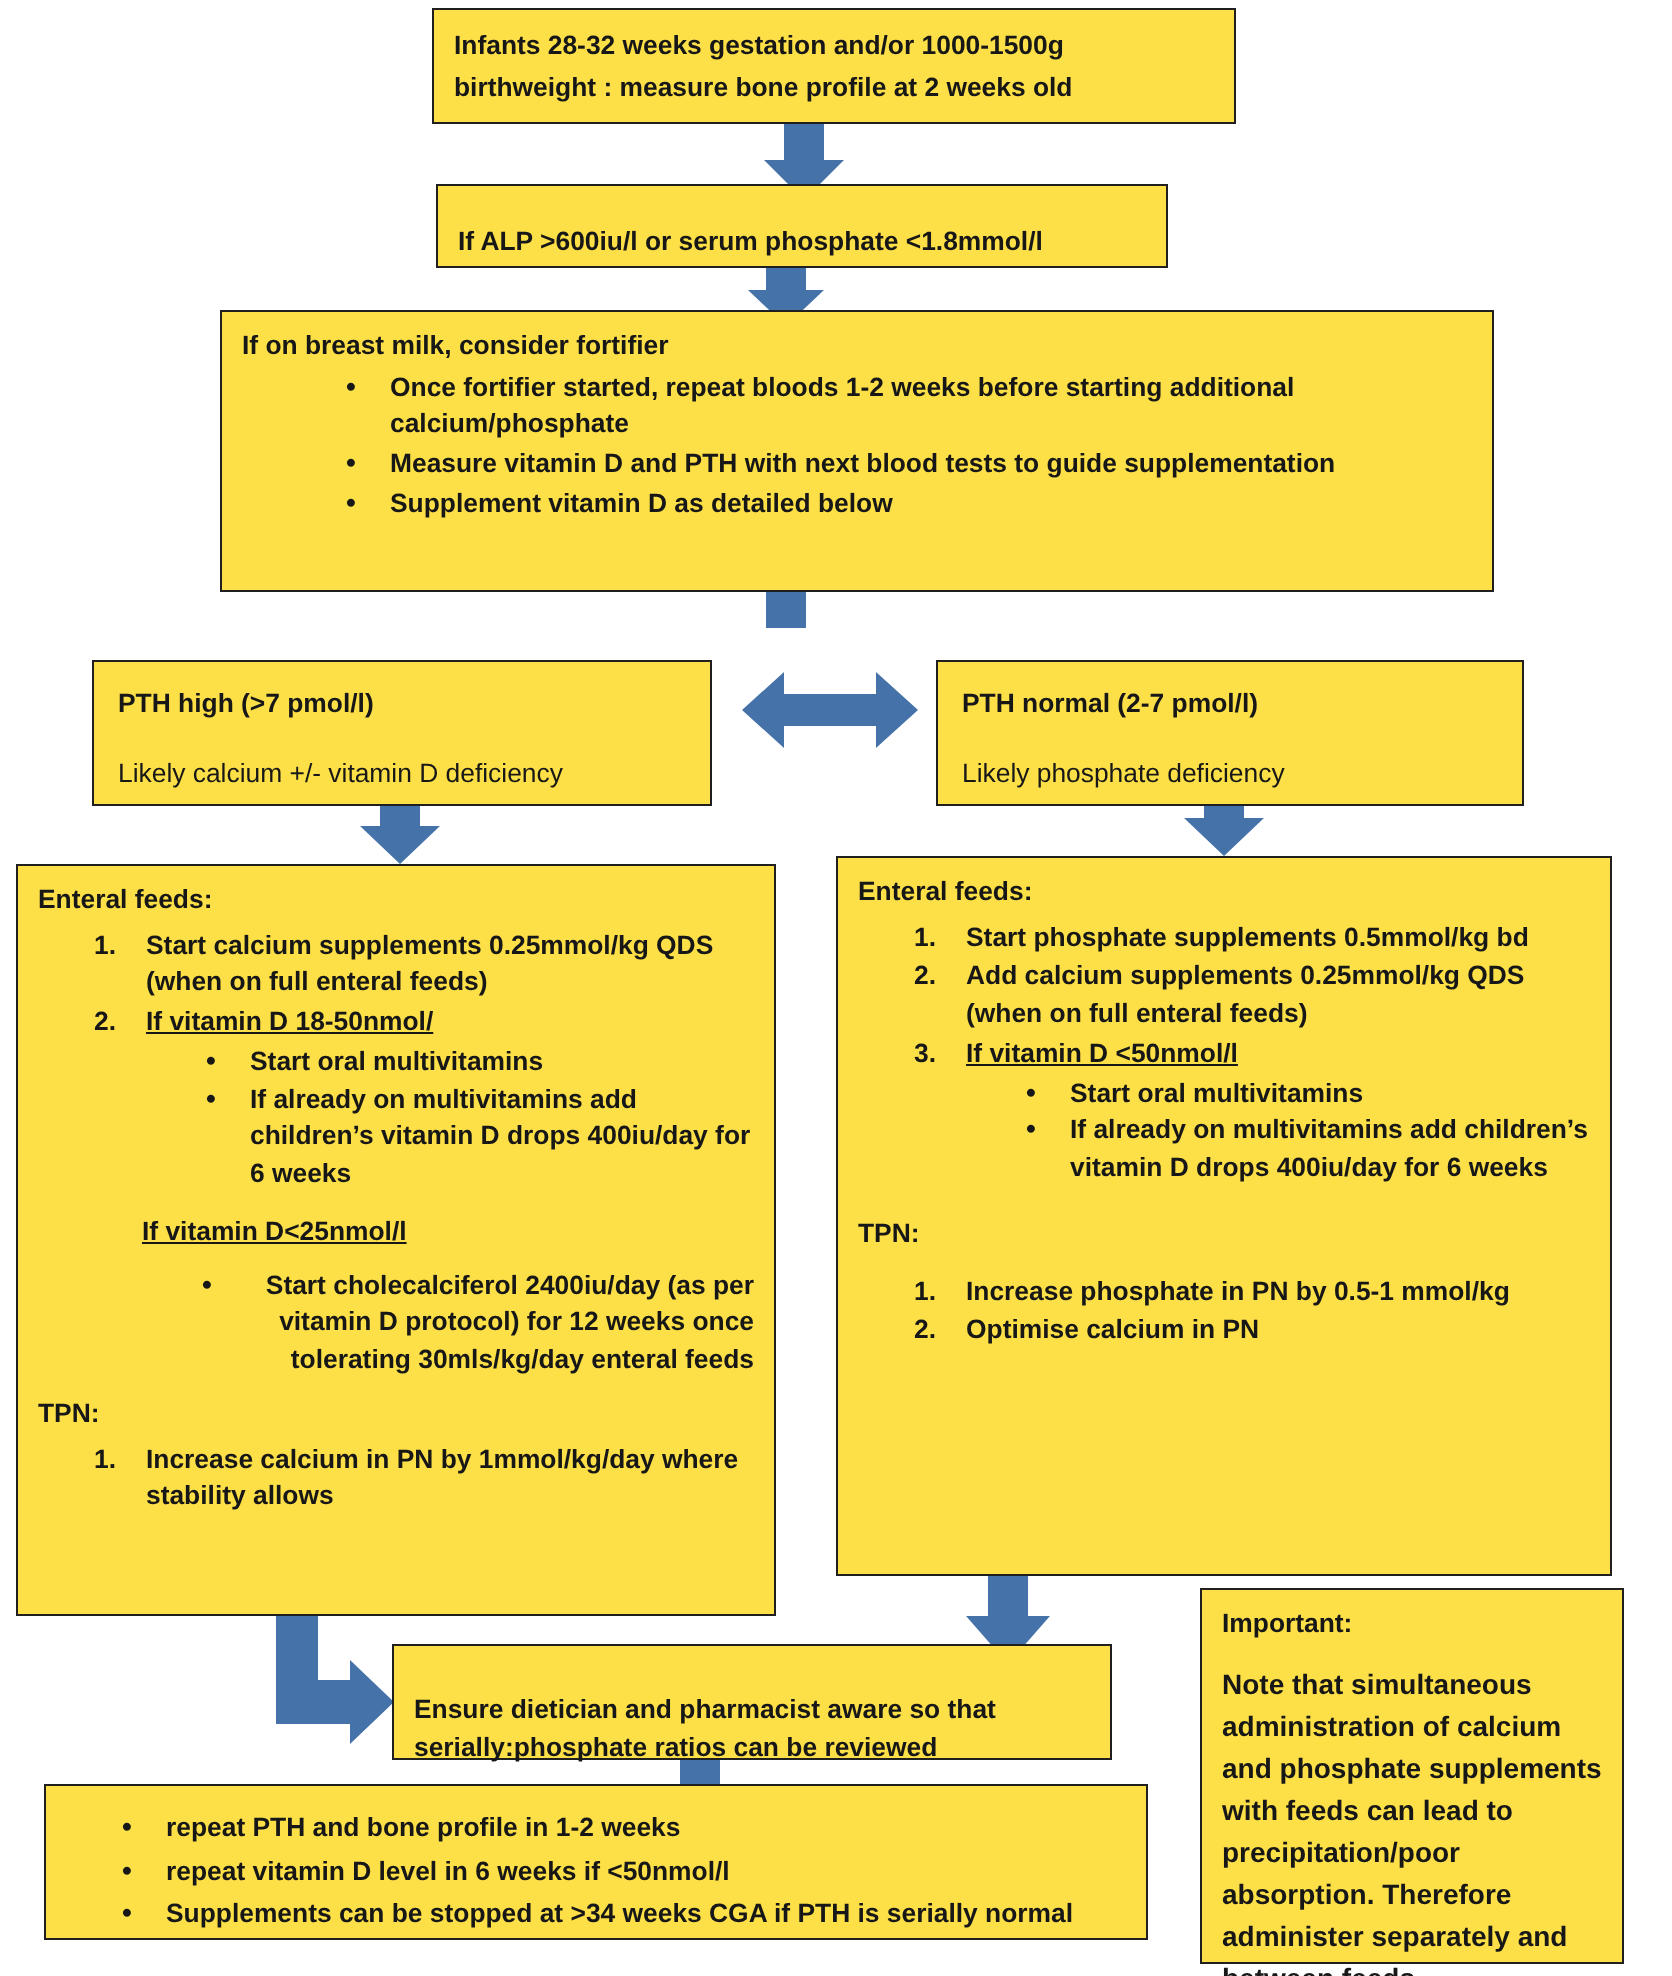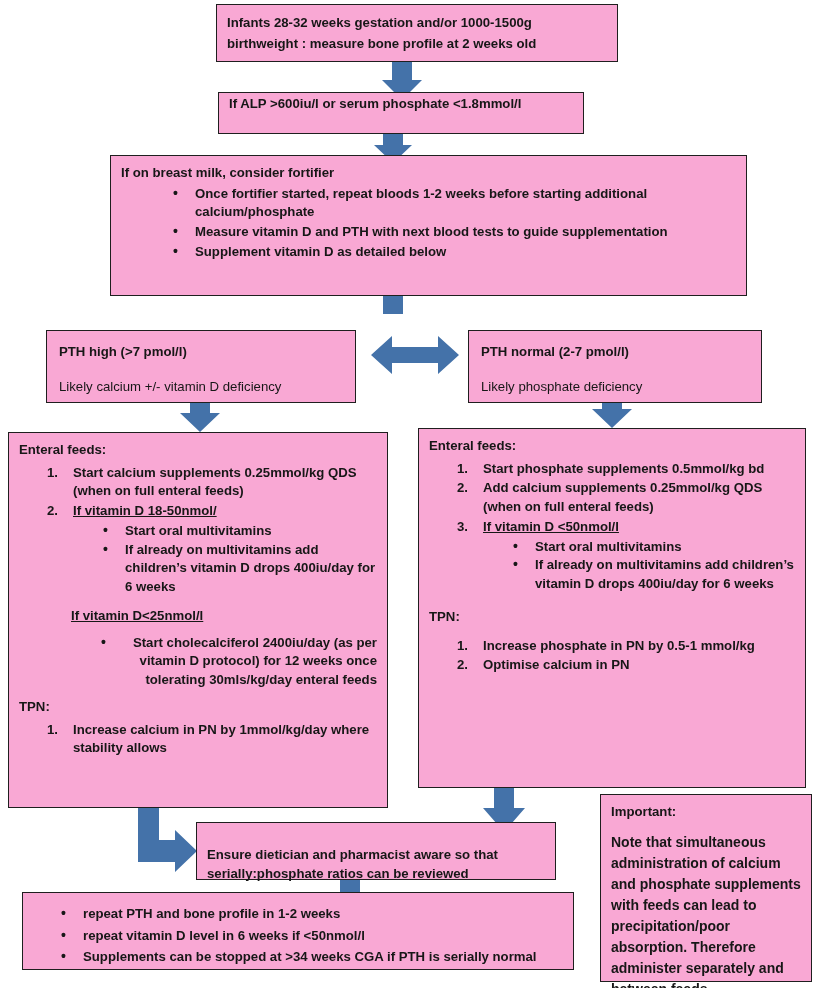--- a/index.html
+++ b/index.html
@@ -16,21 +16,21 @@
     overflow: hidden;
   }
   .canvas {
     position: absolute;
     left: 0; top: 0;
     width: 836px; height: 988px;
   }
   .box {
     position: absolute;
     border: 1.6px solid #1f1f1f;
-    background: #f9a8d4;
+    background: #fde047;
     padding: 8px 10px;
     font-size: 13.2px;
     line-height: 1.42;
     color: #171717;
   }
   .box .hdr {
     font-weight: bold;
     margin: 0 0 2px 0;
   }
   .box .plain {
@@ -77,21 +77,21 @@
     width: 20px;
     text-align: left;
   }
   ol.num ul.bul {
     padding-left: 30px;
     margin-top: 1px;
   }
 
   
   #box-top          { left: 216px; top: 4px;   width: 402px; height: 58px; padding-top: 9px; font-weight: bold; }
-  #box-alp          { left: 218px; top: 92px;  width: 366px; height: 42px; padding-top: 2px; font-weight: bold; }
+  #box-alp          { left: 218px; top: 92px;  width: 366px; height: 42px; padding-top: 19px; font-weight: bold; }
   #box-fortifier    { left: 110px; top: 155px; width: 637px; height: 141px; font-weight: bold; }
   #box-pth-high     { left: 46px;  top: 330px; width: 310px; height: 73px; }
   #box-pth-normal   { left: 468px; top: 330px; width: 294px; height: 73px; }
   #box-left-main    { left: 8px;   top: 432px; width: 380px; height: 376px; font-weight: bold; }
   #box-right-main   { left: 418px; top: 428px; width: 388px; height: 360px; font-weight: bold; }
   #box-dietician    { left: 196px; top: 822px; width: 360px; height: 58px; padding-top: 23px; font-weight: bold; }
   #box-final        { left: 22px;  top: 892px; width: 552px; height: 78px; font-weight: bold; }
   #box-important    { left: 600px; top: 794px; width: 212px; height: 188px; font-weight: bold; }
 
   #box-pth-high .line, #box-pth-normal .line { margin: 4px 0 0 2px; font-weight: bold; }

